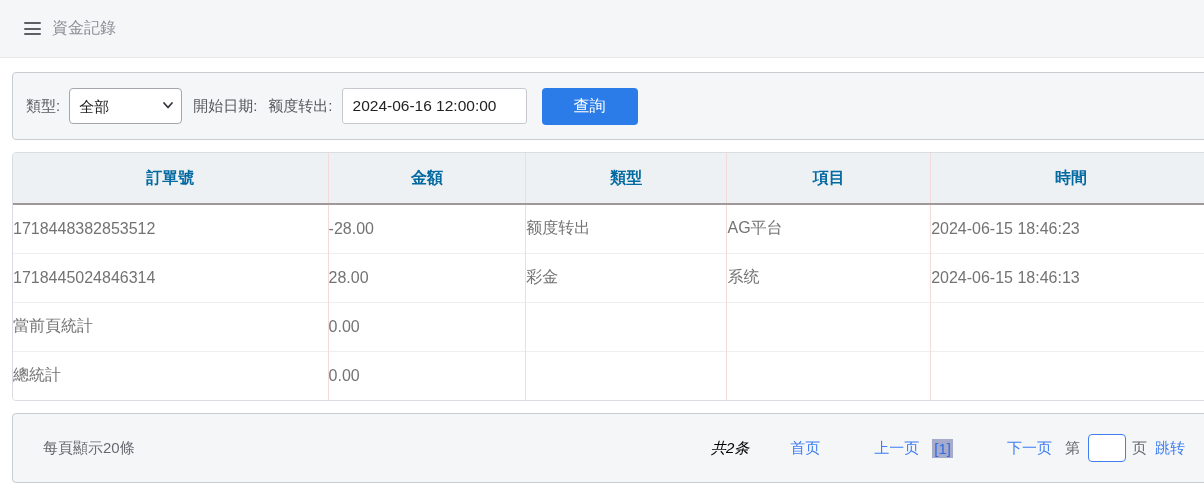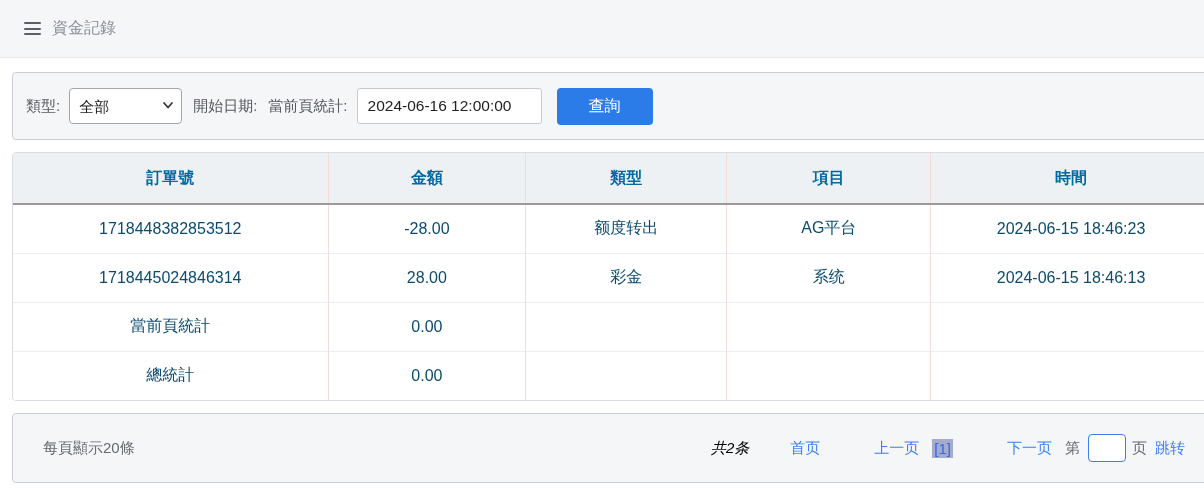--- a/index.html
+++ b/index.html
@@ -104,22 +104,21 @@
     height: 51px;
     background: #eef1f4;
     font-size: 16px; font-weight: bold; color: #0369a1;
     text-align: center;
     border-bottom: 2px solid #9e9898;
     border-left: 1px solid #f3dbdb;
   }
   th:first-child { border-left: none; }
   td {
     height: 49px;
-    font-size: 16px; color: #0c4a6e;
-    text-align: center;
+    font-size: 16px; color: #737373;
     border-top: 1px solid #eceef0;
     border-left: 1px solid #f3dbdb;
     background: #fff;
   }
   td:first-child { border-left: none; }
   tbody tr:first-child td { border-top: none; }
 
   
   .footerbar {
     margin-top: 12px;
@@ -168,21 +167,21 @@
   <span class="filter-label">類型:</span>
   <span class="select-wrap">
     <select class="type-select">
       <option>全部</option>
     </select>
     <svg class="select-chevron" viewBox="0 0 12 12">
       <polyline points="2,4 6,8.5 10,4" fill="none" stroke="#33373c" stroke-width="1.8" stroke-linecap="round" stroke-linejoin="round"></polyline>
     </svg>
   </span>
   <span class="filter-label gap-lg">開始日期:</span>
-  <span class="filter-label gap-lg">當前頁統計:</span>
+  <span class="filter-label gap-lg">额度转出:</span>
   <input class="date-input" value="2024-06-16 12:00:00" style="">
   <button class="search-btn">查詢</button>
 </div>
 
 <div class="panel table-panel">
   <table>
     <colgroup>
       <col class="c1">
         <col class="c2">
         <col class="c3">

